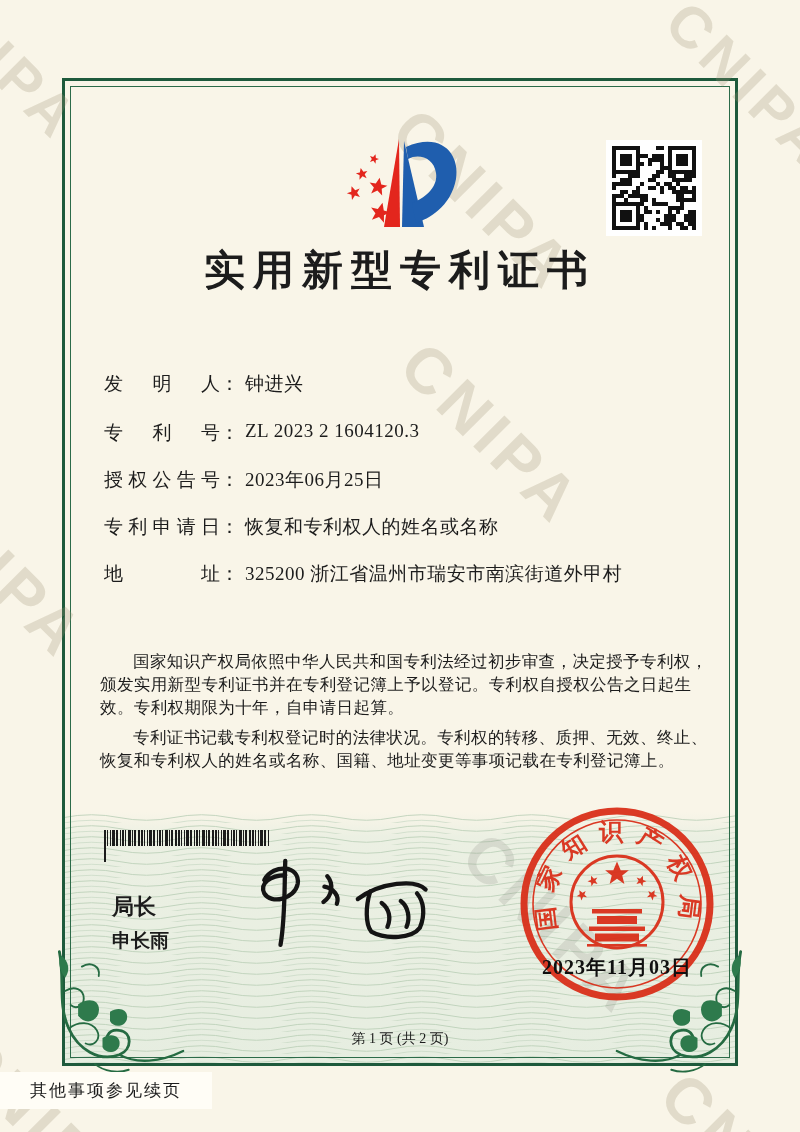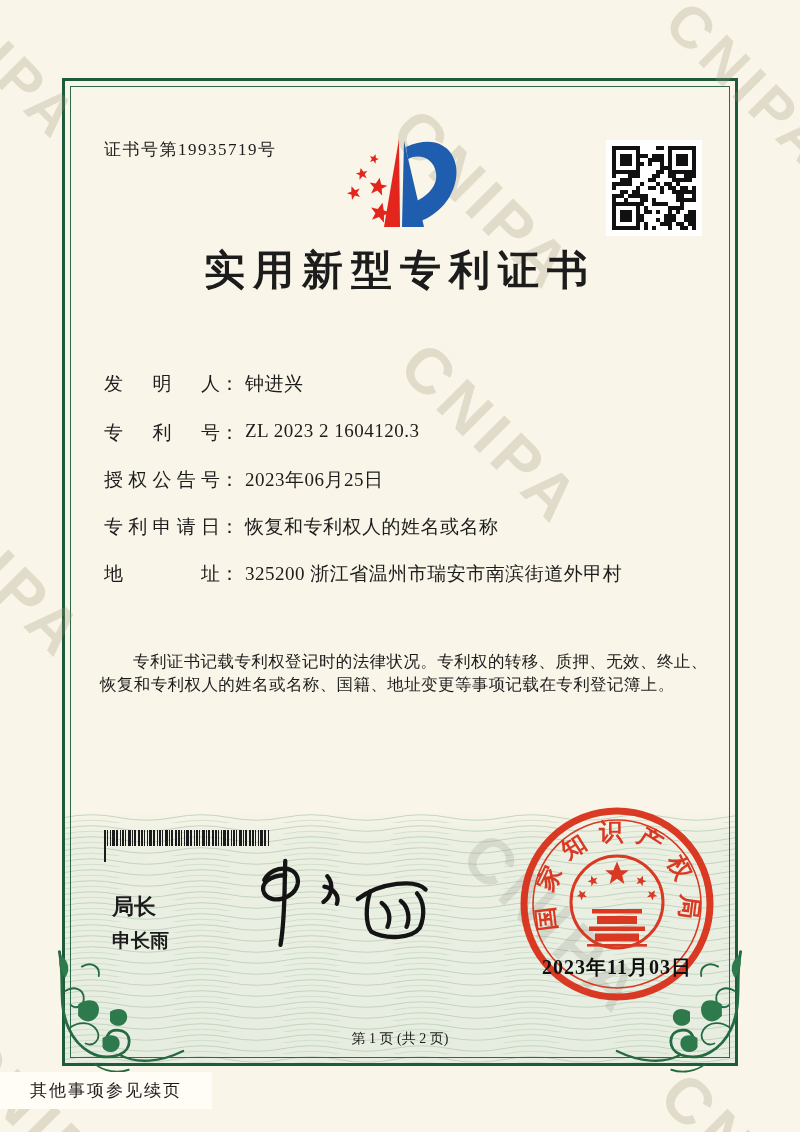--- a/index.html
+++ b/index.html
@@ -41,21 +41,21 @@
   
   .row{position:absolute;left:104px;font-size:19px;z-index:5;white-space:nowrap;}
   .flabel{display:inline-block;width:116px;text-align:justify;text-align-last:justify;vertical-align:top;}
   .fcolon{display:inline-block;vertical-align:top;}
   .fvalue{display:inline-block;margin-left:6px;vertical-align:top;letter-spacing:0.5px;}
   .grant2{position:absolute;left:296px;top:0;white-space:nowrap;}
   
   .paras{position:absolute;left:100px;top:650px;width:614px;z-index:5;
          font-size:16.5px;line-height:23px;letter-spacing:0.4px;}
   .paras p{margin:0;text-indent:2em;}
-  .paras p + p{}
+  .paras p + p{margin-top:7px;}
   
   .barcode{position:absolute;left:104px;top:830px;width:168px;height:16px;z-index:5;font-size:0;}
   .barcode i{display:inline-block;height:16px;background:#1b1b1b;}
   .commissioner-title{position:absolute;left:112px;top:892px;font-size:22px;font-weight:bold;
       font-family:"Liberation Sans","DejaVu Sans",sans-serif;z-index:5;}
   .commissioner-name{position:absolute;left:112px;top:928px;font-size:19px;font-weight:bold;
       font-family:"Liberation Sans","DejaVu Sans",sans-serif;z-index:5;}
   .sig{position:absolute;left:228px;top:842px;z-index:5;}
   
   .seal{position:absolute;left:517px;top:804px;z-index:6;opacity:0.93;}
@@ -127,21 +127,20 @@
       <path d="M34,22 C44,16 54,22 52,32" stroke-width="2"></path>
     </g>
     <g fill="#2e7a4c">
       <path d="M30,62 C42,54 54,58 52,70 C50,82 36,84 30,74 Z"></path>
       <path d="M56,98 C66,92 76,96 74,106 C72,114 60,116 56,108 Z"></path>
       <path d="M12,10 C20,16 22,26 16,34 C10,26 8,16 12,10 Z"></path>
       <path d="M64,70 C74,64 84,68 82,78 C80,86 68,88 64,80 Z"></path>
     </g>
   </svg>
 
-  <div class="cert-no">证书号第19935719号</div>
 
   <svg class="logo" width="122" height="108" viewBox="0 0 122 108">
     <defs>
       <path id="st1" d="M0,-10 L2.94,-3.09 L9.51,-3.09 L4.19,1.18 L5.88,8.09 L0,3.82 L-5.88,8.09 L-4.19,1.18 L-9.51,-3.09 L-2.94,-3.09 Z"></path>
     </defs>
     <polygon points="61,8 46,96 62,96" fill="#e3261d"></polygon>
     <polygon points="66,10 86,96 64,96" fill="#1f5eae"></polygon>
     <path d="M68,16 C104,0 122,24 118,48 C113,76 90,88 78,92 L74,72 C90,66 100,54 98,42 C96,27 81,22 70,28 Z" fill="#1f5eae"></path>
     <use href="#st1" transform="translate(36,28) scale(0.5) rotate(18)" fill="#e3261d"></use>
     <use href="#st1" transform="translate(24,43) scale(0.62) rotate(-12)" fill="#e3261d"></use>
@@ -315,20 +314,21 @@
   </div>
   <div class="row" style="top:514px">
     <span class="flabel">专利申请日</span><span class="fcolon">：</span><span class="fvalue">恢复和专利权人的姓名或名称</span>
   </div>
   <div class="row" style="top:561px">
     <span class="flabel">地址</span><span class="fcolon">：</span><span class="fvalue">325200 浙江省温州市瑞安市南滨街道外甲村</span>
   </div>
 
 
   <div class="paras">
+    <p>国家知识产权局依照中华人民共和国专利法经过初步审查，决定授予专利权，颁发实用新型专利证书并在专利登记簿上予以登记。专利权自授权公告之日起生效。专利权期限为十年，自申请日起算。</p>
     <p>专利证书记载专利权登记时的法律状况。专利权的转移、质押、无效、终止、恢复和专利权人的姓名或名称、国籍、地址变更等事项记载在专利登记簿上。</p>
   </div>
 
   <div class="barcode" id="barcode"><i style="width:2px;margin-right:1px"></i><i style="width:1px;margin-right:2px"></i><i style="width:1px;margin-right:1px"></i><i style="width:3px;margin-right:1px"></i><i style="width:2px;margin-right:2px"></i><i style="width:1px;margin-right:1px"></i><i style="width:2px;margin-right:1px"></i><i style="width:1px;margin-right:2px"></i><i style="width:3px;margin-right:1px"></i><i style="width:1px;margin-right:1px"></i><i style="width:2px;margin-right:2px"></i><i style="width:2px;margin-right:1px"></i><i style="width:2px;margin-right:1px"></i><i style="width:1px;margin-right:2px"></i><i style="width:1px;margin-right:1px"></i><i style="width:3px;margin-right:1px"></i><i style="width:2px;margin-right:2px"></i><i style="width:1px;margin-right:1px"></i><i style="width:2px;margin-right:1px"></i><i style="width:1px;margin-right:2px"></i><i style="width:3px;margin-right:1px"></i><i style="width:1px;margin-right:1px"></i><i style="width:2px;margin-right:2px"></i><i style="width:2px;margin-right:1px"></i><i style="width:2px;margin-right:1px"></i><i style="width:1px;margin-right:2px"></i><i style="width:1px;margin-right:1px"></i><i style="width:3px;margin-right:1px"></i><i style="width:2px;margin-right:2px"></i><i style="width:1px;margin-right:1px"></i><i style="width:2px;margin-right:1px"></i><i style="width:1px;margin-right:2px"></i><i style="width:3px;margin-right:1px"></i><i style="width:1px;margin-right:1px"></i><i style="width:2px;margin-right:2px"></i><i style="width:2px;margin-right:1px"></i><i style="width:2px;margin-right:1px"></i><i style="width:1px;margin-right:2px"></i><i style="width:1px;margin-right:1px"></i><i style="width:3px;margin-right:1px"></i><i style="width:2px;margin-right:2px"></i><i style="width:1px;margin-right:1px"></i><i style="width:2px;margin-right:1px"></i><i style="width:1px;margin-right:2px"></i><i style="width:3px;margin-right:1px"></i><i style="width:1px;margin-right:1px"></i><i style="width:2px;margin-right:2px"></i><i style="width:2px;margin-right:1px"></i><i style="width:2px;margin-right:1px"></i><i style="width:1px;margin-right:2px"></i><i style="width:1px;margin-right:1px"></i><i style="width:3px;margin-right:1px"></i><i style="width:2px;margin-right:2px"></i><i style="width:1px;margin-right:1px"></i><i style="width:2px;margin-right:1px"></i></div>
 
   <div class="commissioner-title">局长</div>
   <div class="commissioner-name">申长雨</div>
 
   <svg class="sig" width="210" height="118" viewBox="0 0 220 120">
     <g fill="none" stroke="#141414" stroke-width="4.5" stroke-linecap="round" stroke-linejoin="round">

